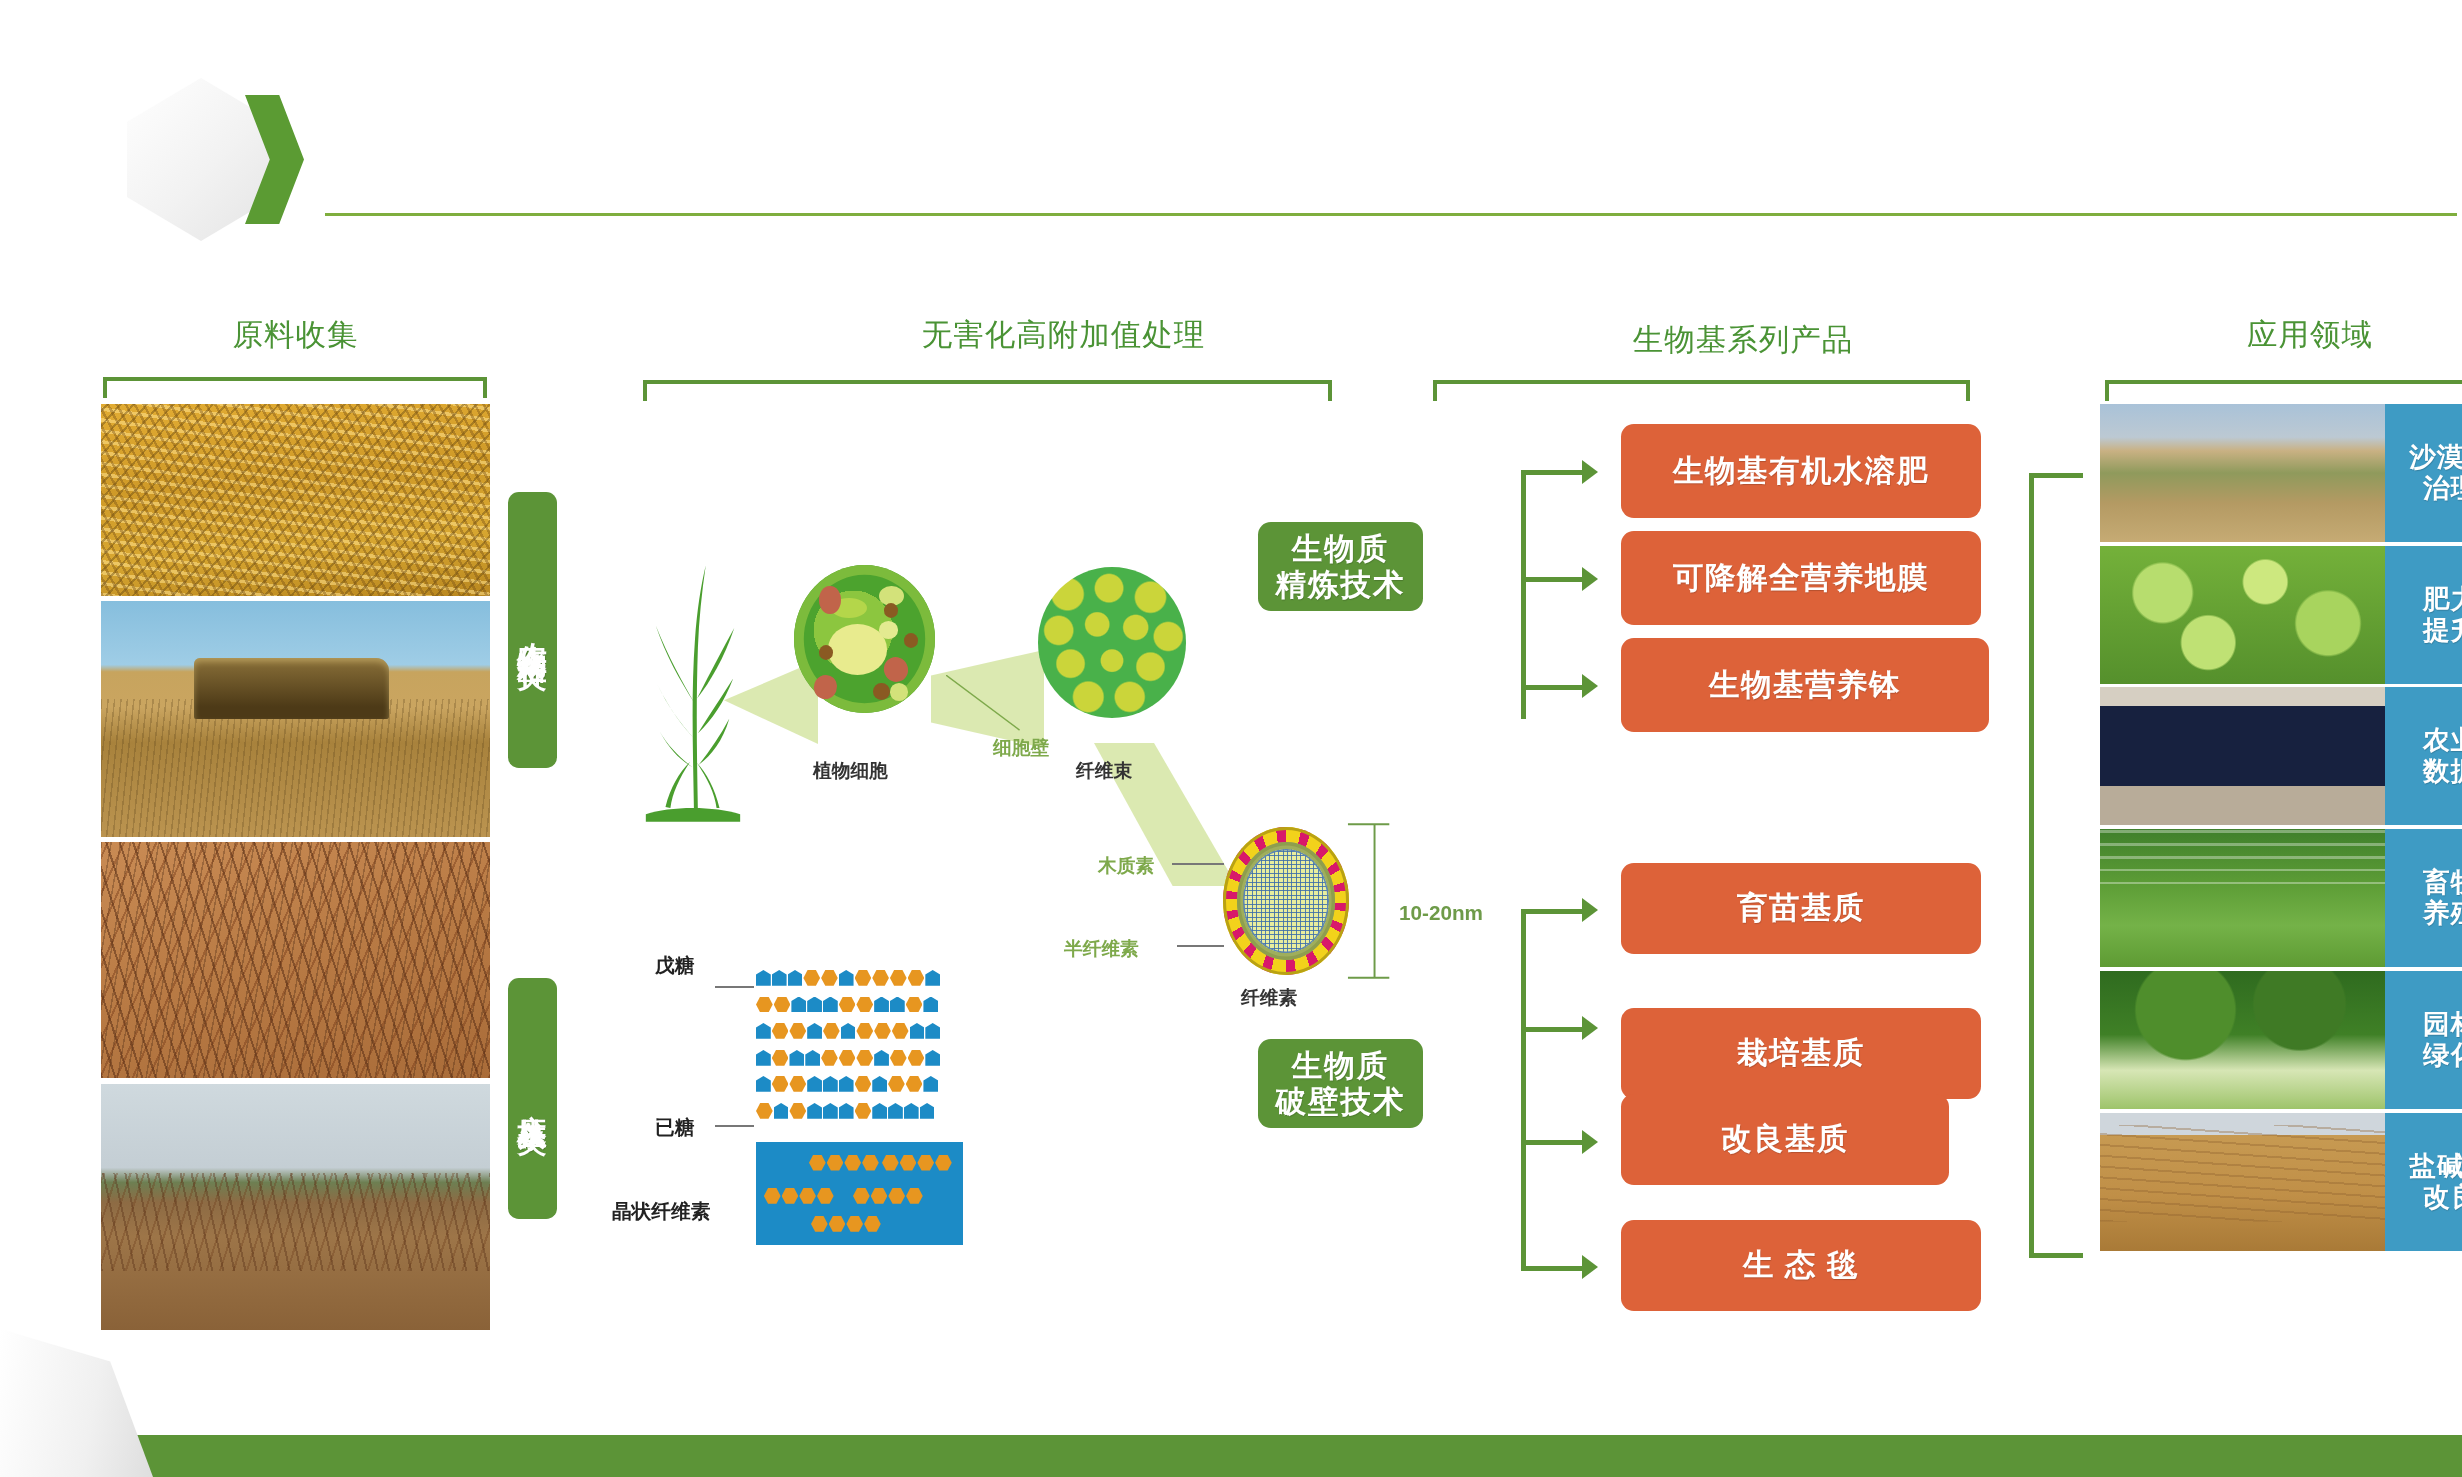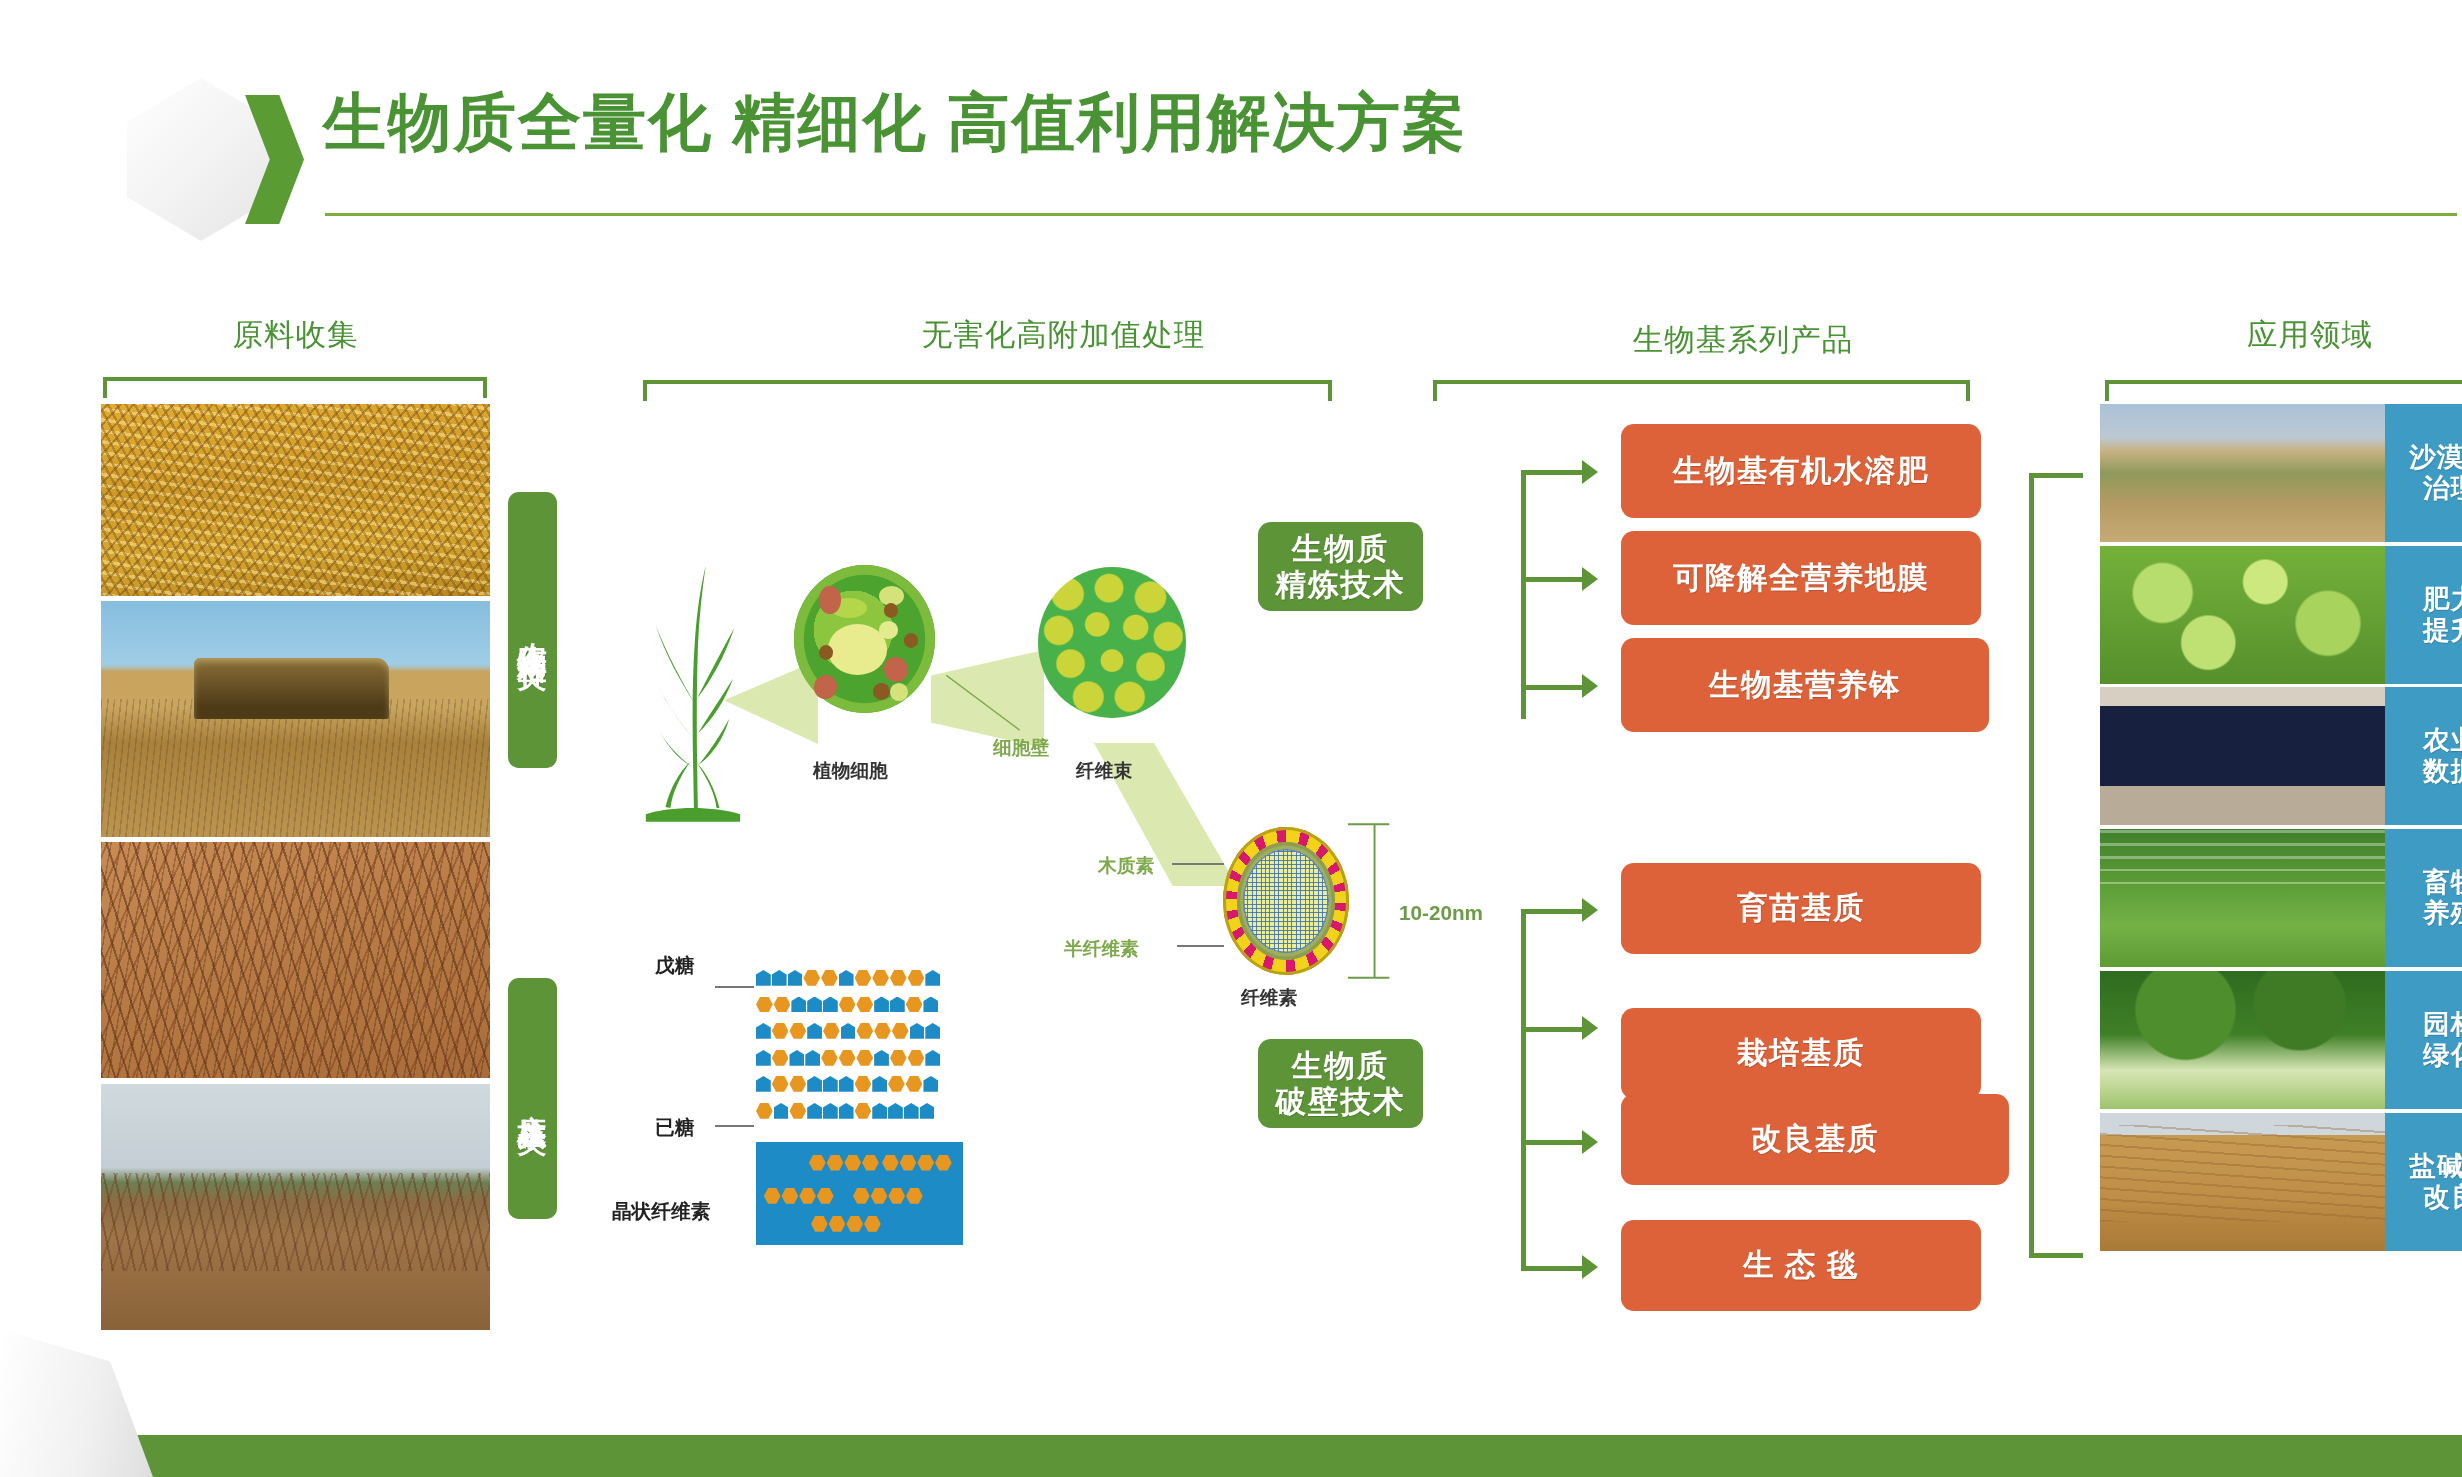--- a/index.html
+++ b/index.html
@@ -115,21 +115,20 @@
     background:linear-gradient(100deg,#ffffff 0%,#f0f0f0 60%,#dedede 100%);
     clip-path:polygon(0 0,72% 22%,100% 100%,0 100%);
     filter:drop-shadow(2px -1.5px 3.4px rgba(0,0,0,.18));}
 </style>
 </head>
 <body>
 
 <div id="header">
   <div class="hexmark"></div>
   <div class="hexchev"></div>
-  <div id="title-text">生物质全量化 精细化 高值利用解决方案</div>
   <div id="title-rule"></div>
 </div>
 
 <div class="col-head" style="left:101px;top:315px;width:389px;">原料收集</div>
 <div class="bracket" style="left:103px;top:377px;width:384px;"></div>
 
 <div class="col-head" style="left:630px;top:315px;width:867px;">无害化高附加值处理</div>
 <div class="bracket" style="left:643px;top:380px;width:689px;"></div>
 
 <div class="col-head" style="left:1418px;top:320px;width:650px;">生物基系列产品</div>
@@ -390,21 +389,21 @@
 <div class="ahead" style="left:1582px;top:898px;"></div>
 <div class="arm" style="left:1521px;top:1027px;width:64px;"></div>
 <div class="ahead" style="left:1582px;top:1016px;"></div>
 <div class="arm" style="left:1521px;top:1140px;width:64px;"></div>
 <div class="ahead" style="left:1582px;top:1130px;"></div>
 <div class="arm" style="left:1521px;top:1266px;width:64px;"></div>
 <div class="ahead" style="left:1582px;top:1255px;"></div>
 
 <div class="prod-box" style="left:1621px;top:863px;width:360px;height:91px;">育苗基质</div>
 <div class="prod-box" style="left:1621px;top:980px;width:360px;height:91px;margin-top:28px;">栽培基质</div>
-<div class="prod-box" style="left:1621px;top:1094px;width:388px;height:91px;font-family:Liberation Mono, monospace;">改良基质</div>
+<div class="prod-box" style="left:1621px;top:1094px;width:328px;height:91px;font-family:Liberation Mono, monospace;">改良基质</div>
 <div class="prod-box" style="left:1621px;top:1220px;width:360px;height:91px;">生 态 毯</div>
 
 <div id="app-bracket"></div>
 
 <div class="app-row" style="top:404px;height:138px;">
   <div class="app-img" style="background:linear-gradient(180deg,#a9c2d8 0%,#bcc9d3 24%,#c9b183 34%,#8f9a5c 50%,#b49a63 72%,#c6ab74 100%);"></div>
   <div class="app-tag">
     <span>沙漠化</span>
     <span>治理</span>
   </div>

